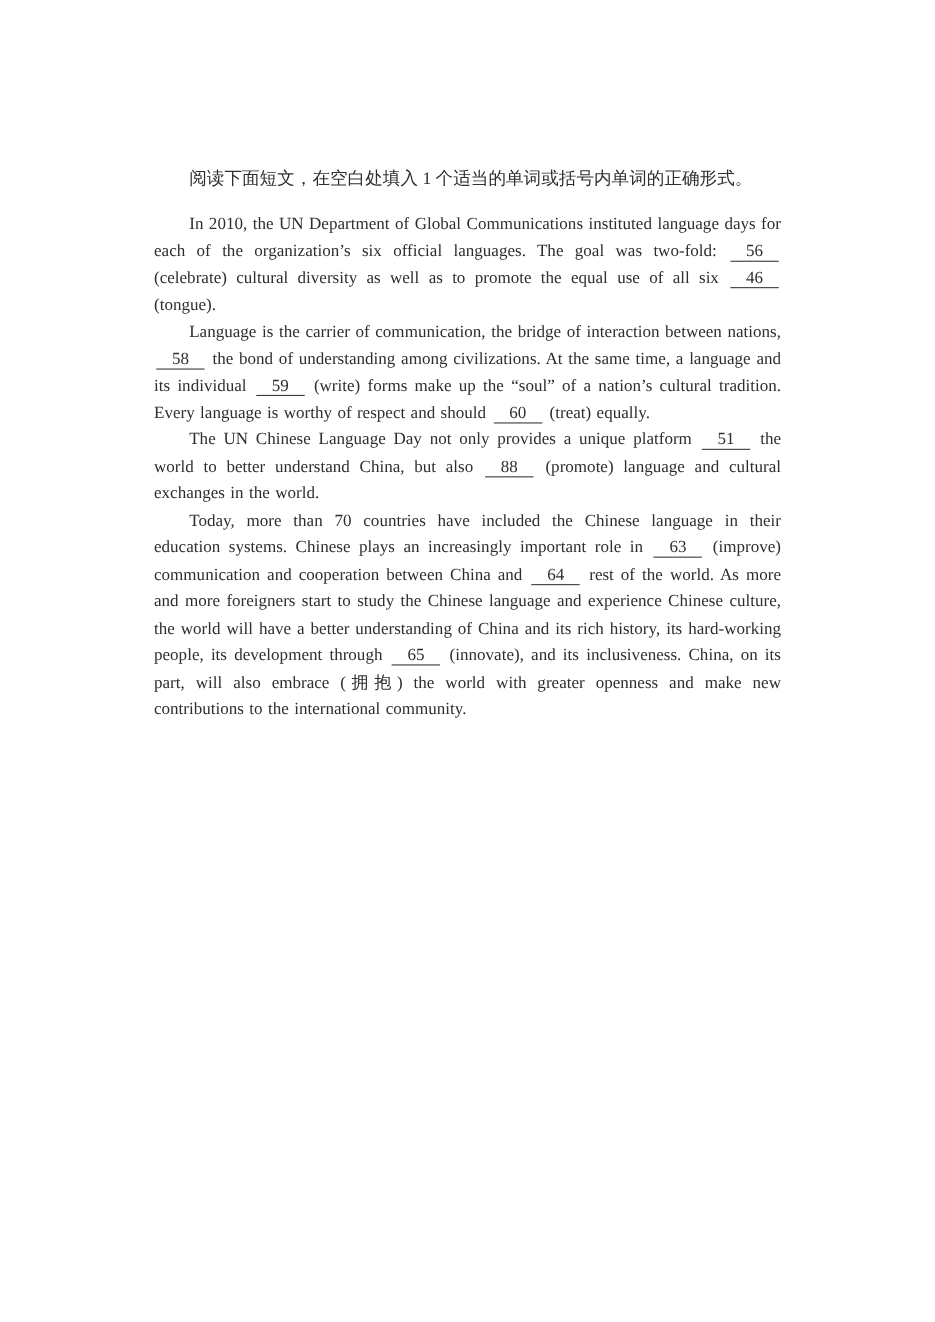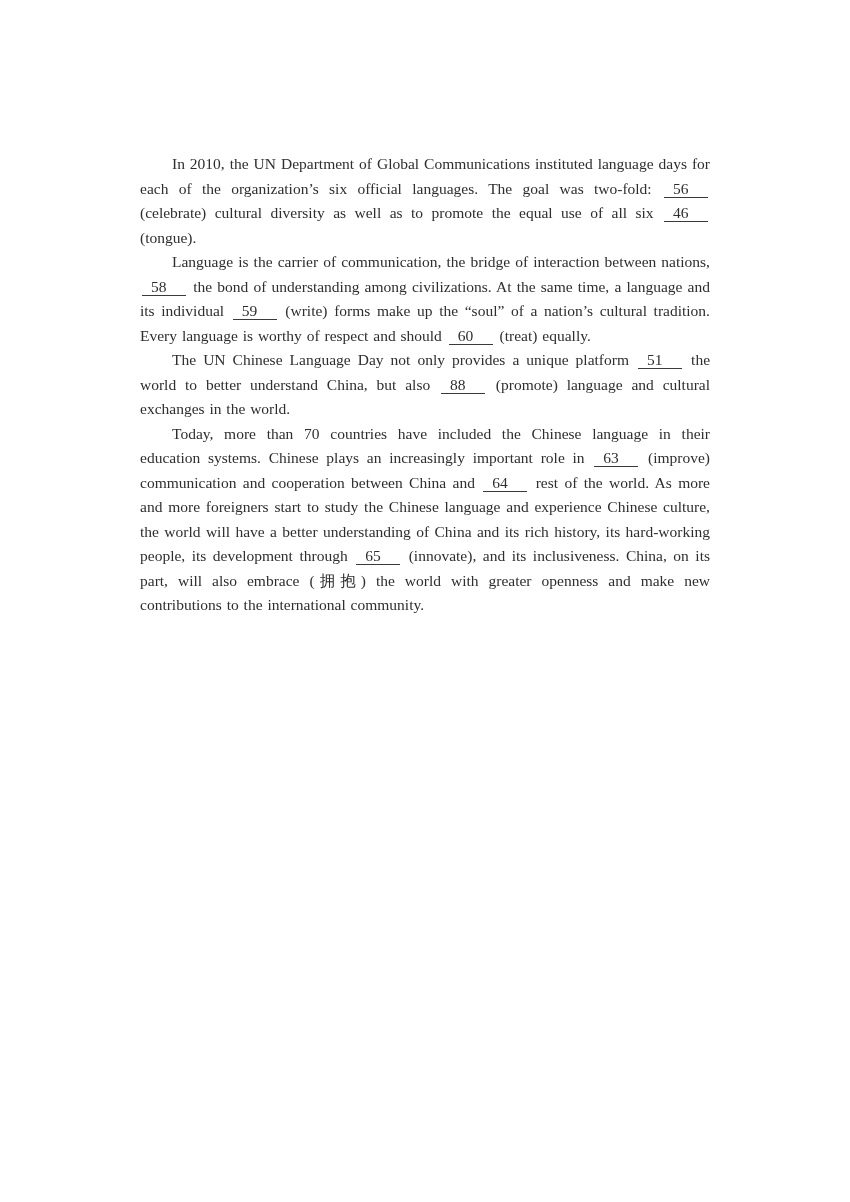--- a/index.html
+++ b/index.html
@@ -38,30 +38,32 @@
     font-size: 15.5px;
     line-height: 24.5px;
     text-align: justify;
     margin: 0;
     text-indent: 32px;
     word-spacing: 1px;
   }
   .blank {
     display: inline-block;
     text-indent: 0;
+    text-align: center;
     min-width: 26px;
     padding: 0 9px;
     margin: 0 2px;
     line-height: 17px;
     border-bottom: 1px solid #3a3a3a;
   }
 </style>
 </head>
 <body>
 
 <div class="sheet">
+  <p class="instructions">阅读下面短文，在空白处填入 1 个适当的单词或括号内单词的正确形式。</p>
   <div class="passage">
       <p class="para">In 2010, the UN Department of Global Communications instituted language days for each of the organization’s six official languages. The goal was two-fold: <span class="blank">56</span> (celebrate) cultural diversity as well as to promote the equal use of all six <span class="blank">46</span> (tongue).</p>
       <p class="para">Language is the carrier of communication, the bridge of interaction between nations, <span class="blank">58</span> the bond of understanding among civilizations. At the same time, a language and its individual <span class="blank">59</span> (write) forms make up the “soul” of a nation’s cultural tradition. Every language is worthy of respect and should <span class="blank">60</span> (treat) equally.</p>
       <p class="para">The UN Chinese Language Day not only provides a unique platform <span class="blank">51</span> the world to better understand China, but also <span class="blank">88</span> (promote) language and cultural exchanges in the world.</p>
       <p class="para">Today, more than 70 countries have included the Chinese language in their education systems. Chinese plays an increasingly important role in <span class="blank">63</span> (improve) communication and cooperation between China and <span class="blank">64</span> rest of the world. As more and more foreigners start to study the Chinese language and experience Chinese culture, the world will have a better understanding of China and its rich history, its hard-working people, its development through <span class="blank">65</span> (innovate), and its inclusiveness. China, on its part, will also embrace (拥抱) the world with greater openness and make new contributions to the international community.</p>
     </div>
 </div>
 
 </body></html>

